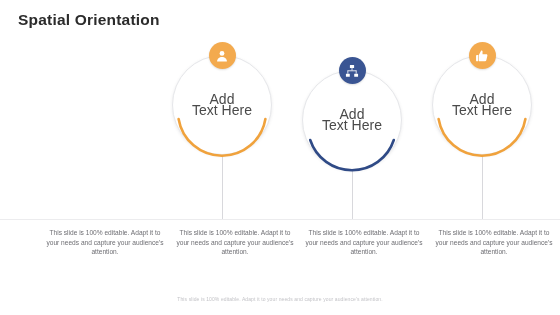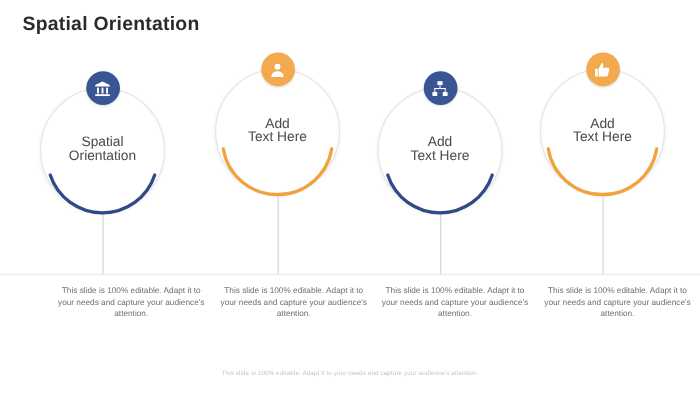--- a/index.html
+++ b/index.html
@@ -87,21 +87,21 @@
     overflow: visible;
   }
 
   .circle-label {
     position: absolute;
     left: 8px;
     right: 8px;
     top: 50%;
     transform: translateY(-50%);
     text-align: center;
-    font-size: 11px;
+    font-size: 14px;
     line-height: 11px;
     color: #4a4a4a;
     font-weight: normal;
     white-space: pre-line;
   }
 
   
   .icon-badge {
     position: absolute;
     left: 50%;
@@ -161,40 +161,20 @@
     letter-spacing: 0.1px;
   }
 </style>
 </head>
 <body>
 
 <div class="slide-title">Spatial Orientation</div>
 
 <div class="diagram-stage">
 
-  <div class="node node-0 lowered">
-    <div class="stem"></div>
-    <div class="circle-wrap">
-      <div class="circle"></div>
-      <svg class="arc-svg" viewBox="0 0 104 104">
-        <path d="M 10.2 72 A 44 44 0 0 0 93.8 72" fill="none" stroke="#2f4a86" stroke-width="2.6" stroke-linecap="round"></path>
-      </svg>
-      <div class="icon-badge" style="background:#3a5593">
-        <svg width="14" height="14" viewBox="0 0 24 24" fill="#ffffff">
-          <path d="M12 2 L22 7 L22 9 L2 9 L2 7 Z"></path>
-          <rect x="4.5" y="10.5" width="2.6" height="8"></rect>
-          <rect x="10.7" y="10.5" width="2.6" height="8"></rect>
-          <rect x="16.9" y="10.5" width="2.6" height="8"></rect>
-          <rect x="2" y="19.5" width="20" height="2.5"></rect>
-        </svg>
-      </div>
-      <div class="circle-label">Spatial
-Orientation</div>
-    </div>
-  </div>
 
   <div class="node node-1 raised">
     <div class="stem"></div>
     <div class="circle-wrap">
       <div class="circle"></div>
       <svg class="arc-svg" viewBox="0 0 104 104">
         <path d="M 8.6 66 A 44 44 0 0 0 95.4 66" fill="none" stroke="#f0a23c" stroke-width="2.6" stroke-linecap="round"></path>
       </svg>
       <div class="icon-badge" style="background:#f3aa4e">
         <svg width="14" height="14" viewBox="0 0 24 24" fill="#ffffff">

